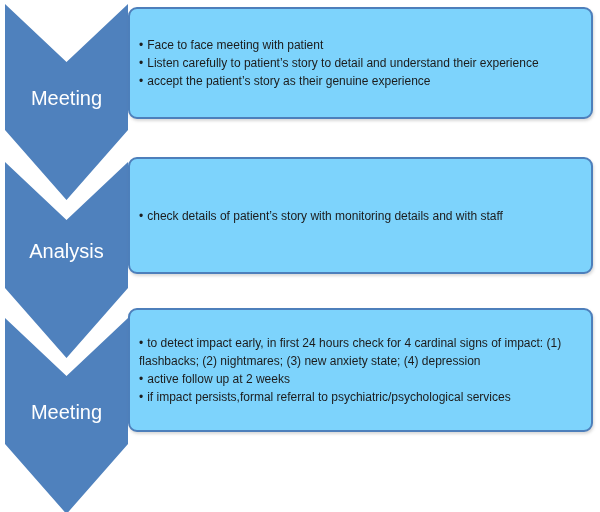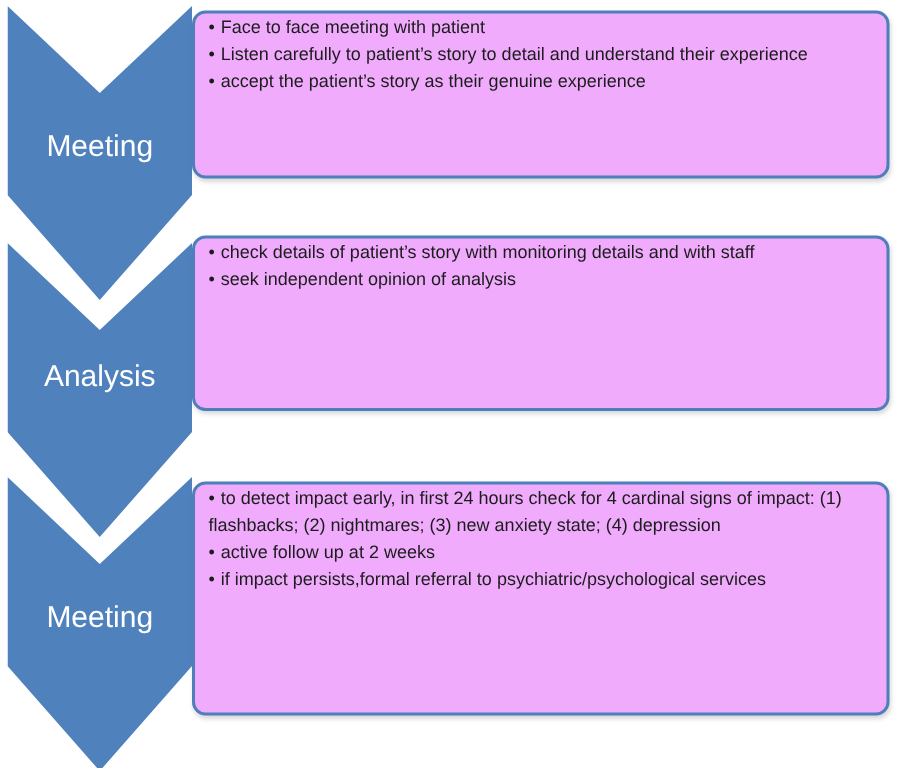--- a/index.html
+++ b/index.html
@@ -26,30 +26,31 @@
     z-index: 3;
   }
   .lbl-1 { top: 81px; }
   .lbl-2 { top: 234px; }
   .lbl-3 { top: 395px; }
   .detail-box {
     position: absolute;
     left: 128px;
     width: 465px;
     box-sizing: border-box;
-    background: #f0abfc;
+    background: #7dd3fc;
     border: 2px solid #4d7fbb;
     border-radius: 9px;
     box-shadow: 1px 2px 3px rgba(120,120,120,0.28);
     display: flex;
+    align-items: center;
     z-index: 1;
   }
   .box-1 { top: 7px;   height: 112px; }
   .box-2 { top: 157px; height: 117px; }
-  .box-3 { top: 321px; height: 156px; }
+  .box-3 { top: 308px; height: 124px; }
   .bullet-list {
     margin: 0;
     padding: 0 12px 0 9px;
     list-style: none;
     width: 100%;
     color: #1c1c1c;
     font-size: 12px;
     line-height: 18px;
   }
   .bullet-list li { margin: 0; }
@@ -78,21 +79,20 @@
     <ul class="bullet-list">
       <li><span class="blt">•</span><span>Face to face meeting with patient</span></li>
       <li><span class="blt">•</span><span>Listen carefully to patient’s story to detail and understand their experience</span></li>
       <li><span class="blt">•</span><span>accept the patient’s story as their genuine experience</span></li>
     </ul>
   </div>
 
   <div class="detail-box box-2">
     <ul class="bullet-list">
       <li><span class="blt">•</span><span>check details of patient’s story with monitoring details and with staff</span></li>
-      <li><span class="blt">•</span><span>seek independent opinion of analysis</span></li>
     </ul>
   </div>
 
   <div class="detail-box box-3">
     <ul class="bullet-list">
       <li><span class="blt">•</span><span>to detect impact early, in first 24 hours check for 4 cardinal signs of impact: (1) flashbacks; (2) nightmares; (3) new anxiety state; (4) depression</span></li>
       <li><span class="blt">•</span><span>active follow up at 2 weeks</span></li>
       <li><span class="blt">•</span><span>if impact persists,formal referral to psychiatric/psychological services</span></li>
     </ul>
   </div>

